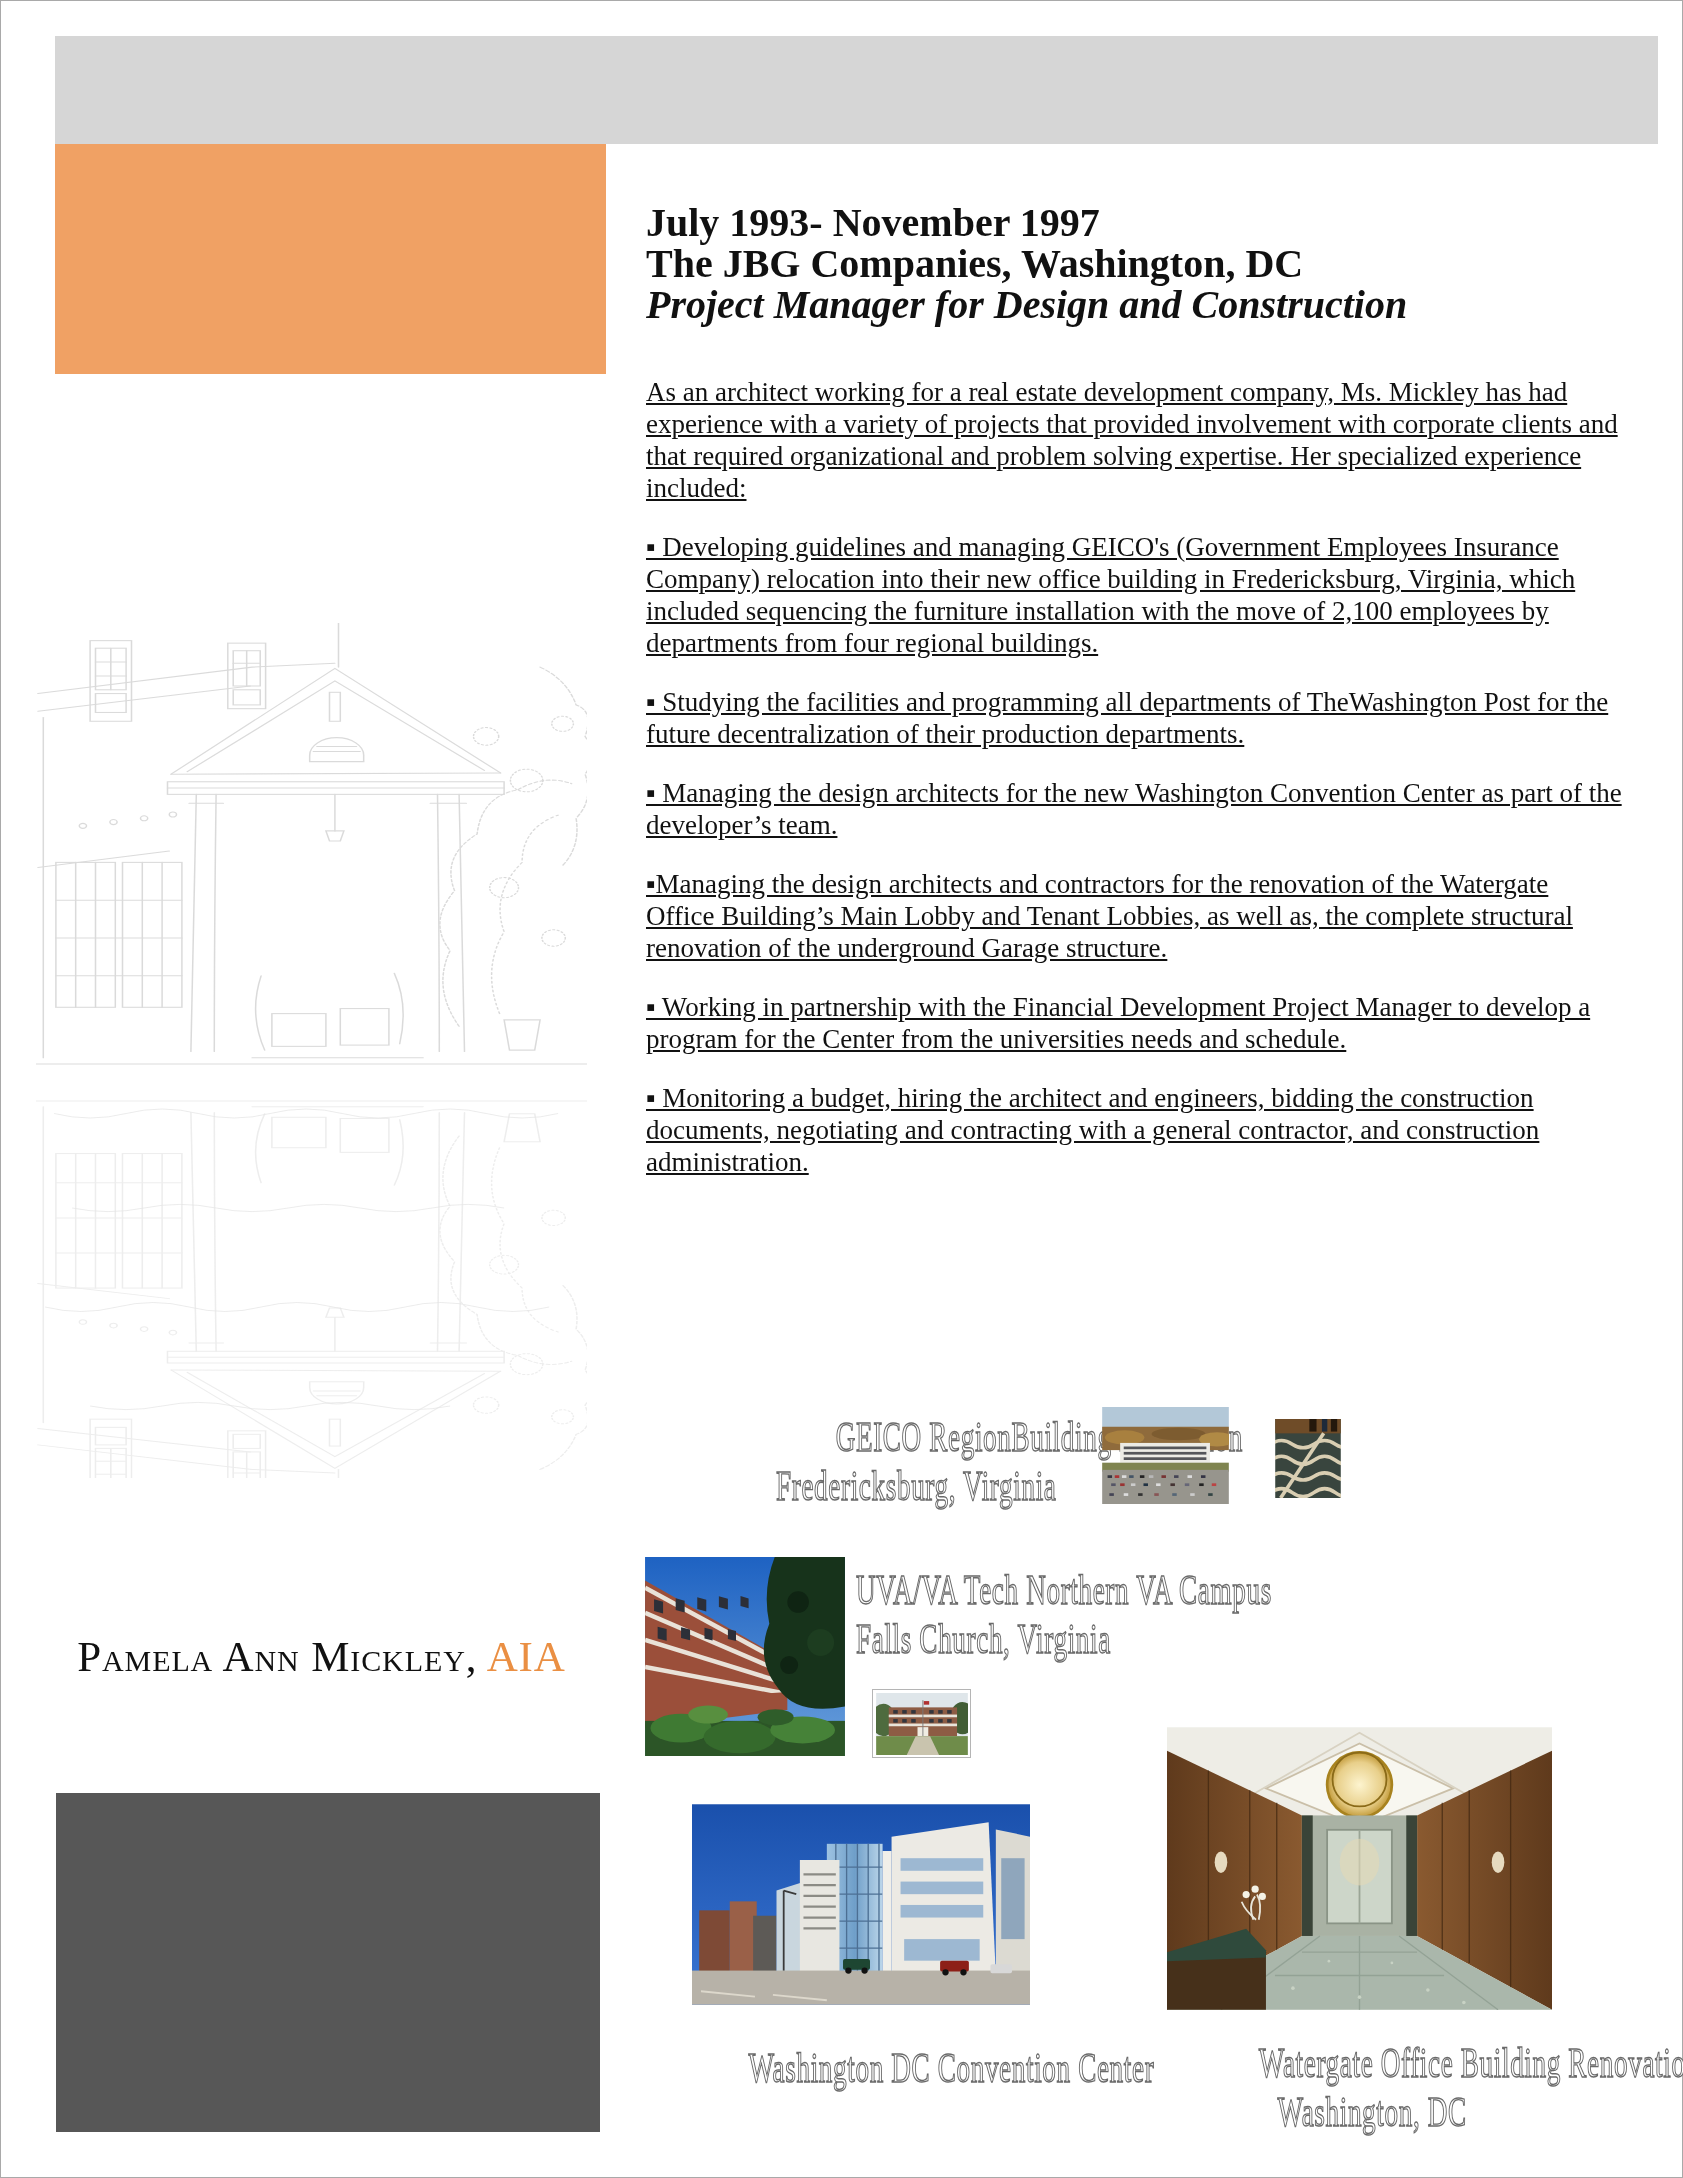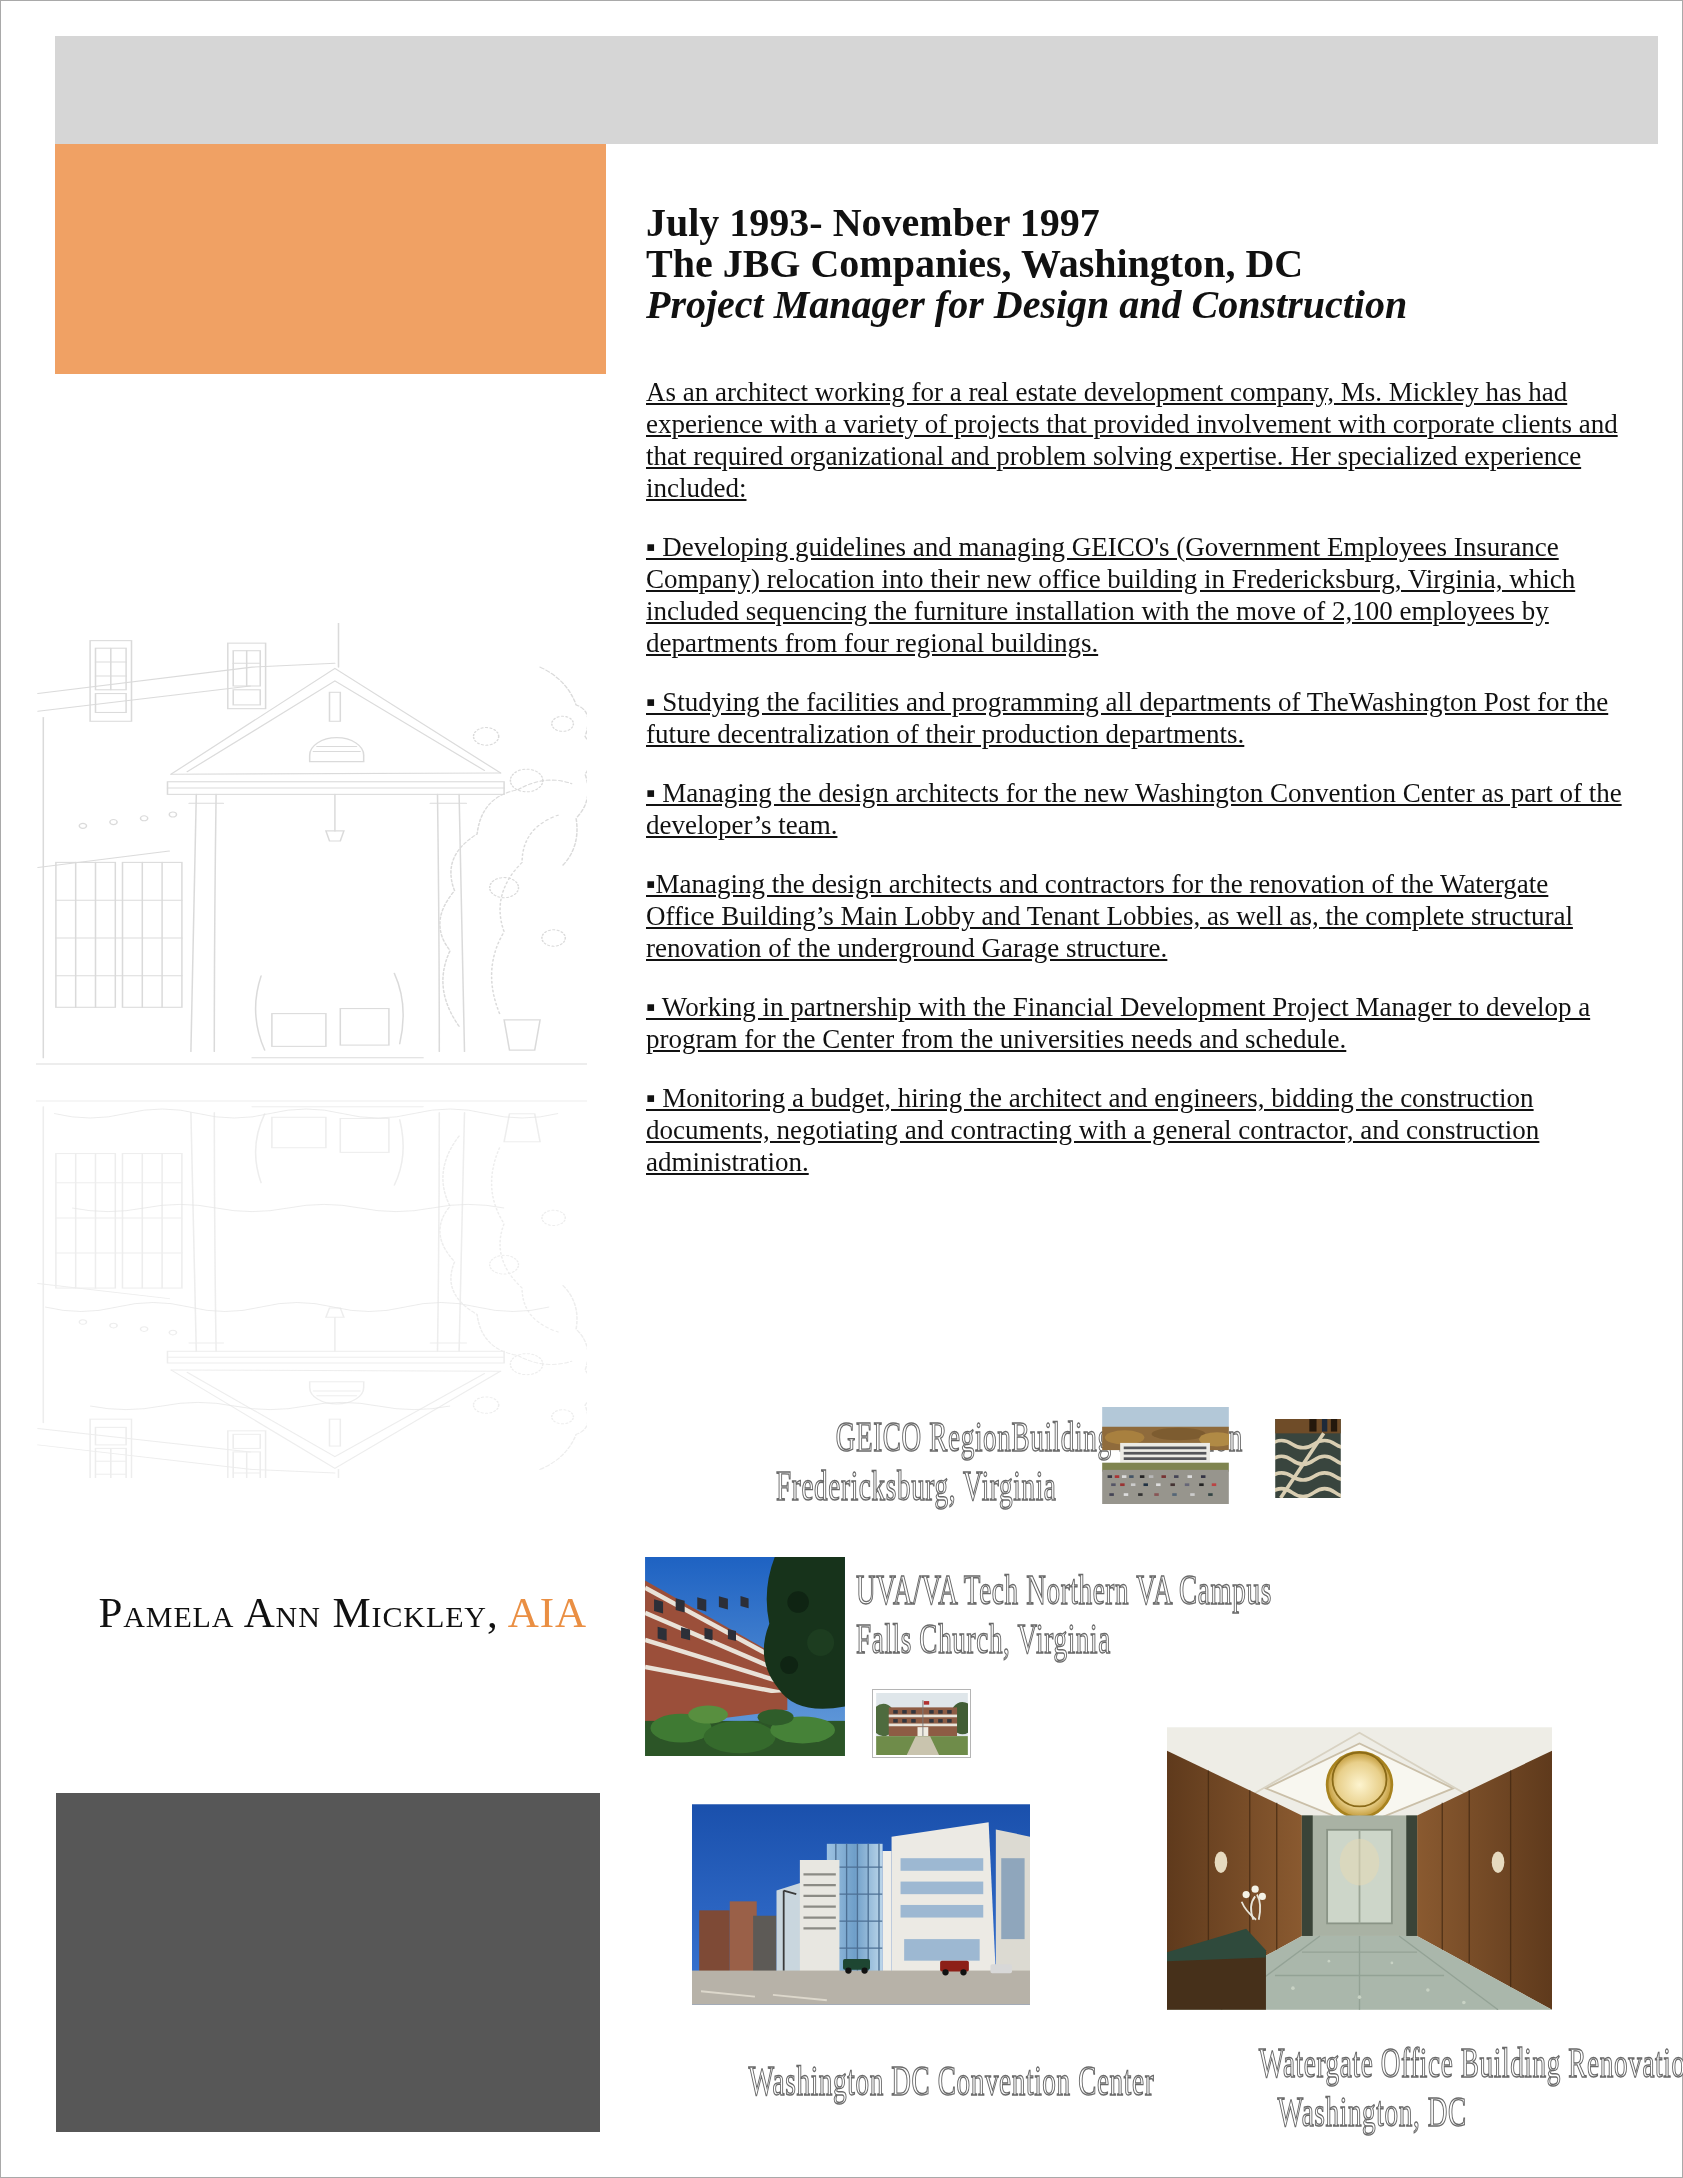--- a/index.html
+++ b/index.html
@@ -24,21 +24,21 @@
     font-size:40px;line-height:49px;letter-spacing:0.9px;white-space:nowrap;
   }
   .caption .ln{display:inline-block;transform:scale(0.68,1.08);}
   .cap-right{text-align:right;}
   .cap-right .ln{transform-origin:right top;}
   .cap-left .ln{transform-origin:left top;}
   .cap-center{text-align:center;}
   .cap-center .ln{transform-origin:center top;}
   .capline{display:block;}
   
-  .identity{left:56px;top:1588px;width:531px;text-align:right;}
+  .identity{left:56px;top:1632px;width:531px;text-align:center;}
   .idname{font-variant:small-caps;font-size:43px;line-height:49px;letter-spacing:0.9px;}
   .idcred{color:#ea8f43;}
   .idalt{font-size:33px;line-height:41px;}
   .idurl{font-size:29px;line-height:36px;}
   
   .photo{overflow:hidden;}
   .framed{background:#ffffff;border:0.9px solid #b5b5b5;padding:2.7px;box-sizing:border-box;}
   svg{display:block;}
 </style>
 </head>
@@ -355,21 +355,21 @@
         <circle cx="192" cy="185" r="3.5" fill="#111"></circle>
       <rect x="276" y="174" width="32" height="12" rx="2" fill="#8d1f17"></rect>
       <circle cx="282" cy="187" r="3.5" fill="#111"></circle>
         <circle cx="302" cy="187" r="3.5" fill="#111"></circle>
       <rect x="332" y="178" width="24" height="10" rx="2" fill="#d8d8d8"></rect>
       <line x1="102" y1="96" x2="102" y2="185" stroke="#3a3a3a" stroke-width="2"></line>
       <line x1="102" y1="96" x2="116" y2="100" stroke="#3a3a3a" stroke-width="2"></line>
     </svg>
   </div>
 
-  <div class="abs caption cap-center" style="left:653px;top:2041px;width:414px;margin-top:13px;">
+  <div class="abs caption cap-center" style="left:653px;top:2041px;width:414px;">
     <span class="capline"><span class="ln">Washington DC Convention Center</span></span>
   </div>
 
   <div class="abs photo" style="left:1167px;top:1727px;width:385px;height:283px;">
     <svg width="385" height="283" viewBox="0 0 428 314">
       <defs>
         <linearGradient id="woodL" x1="0" y1="0" x2="1" y2="0">
           <stop offset="0" stop-color="#5f3a1c"></stop>
             <stop offset="1" stop-color="#8a5a30"></stop>
         </linearGradient>

